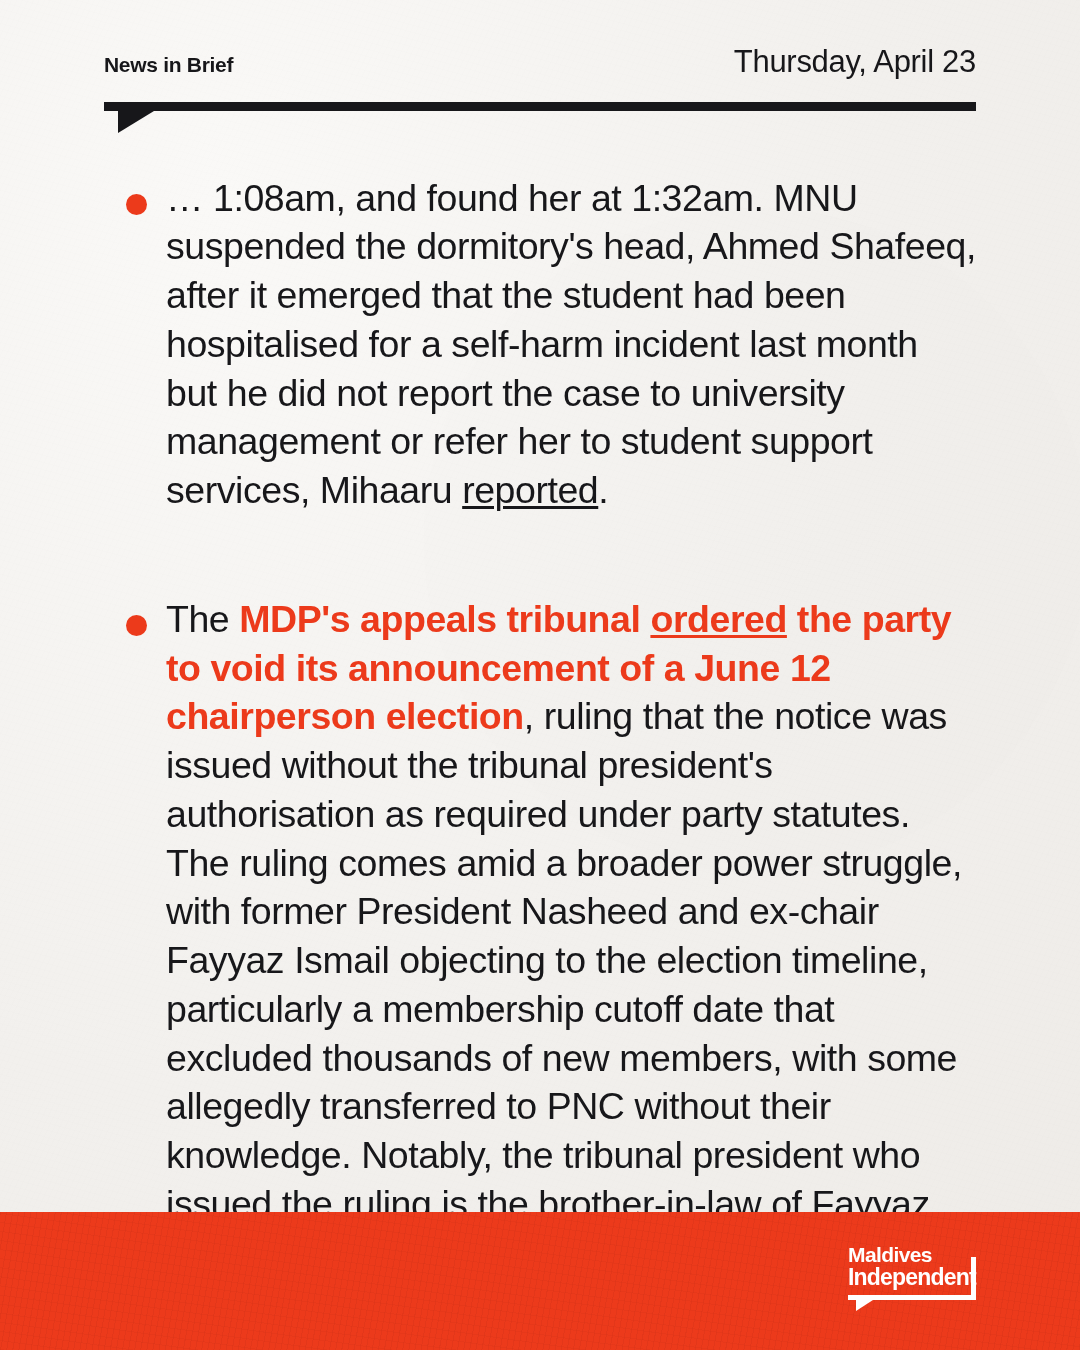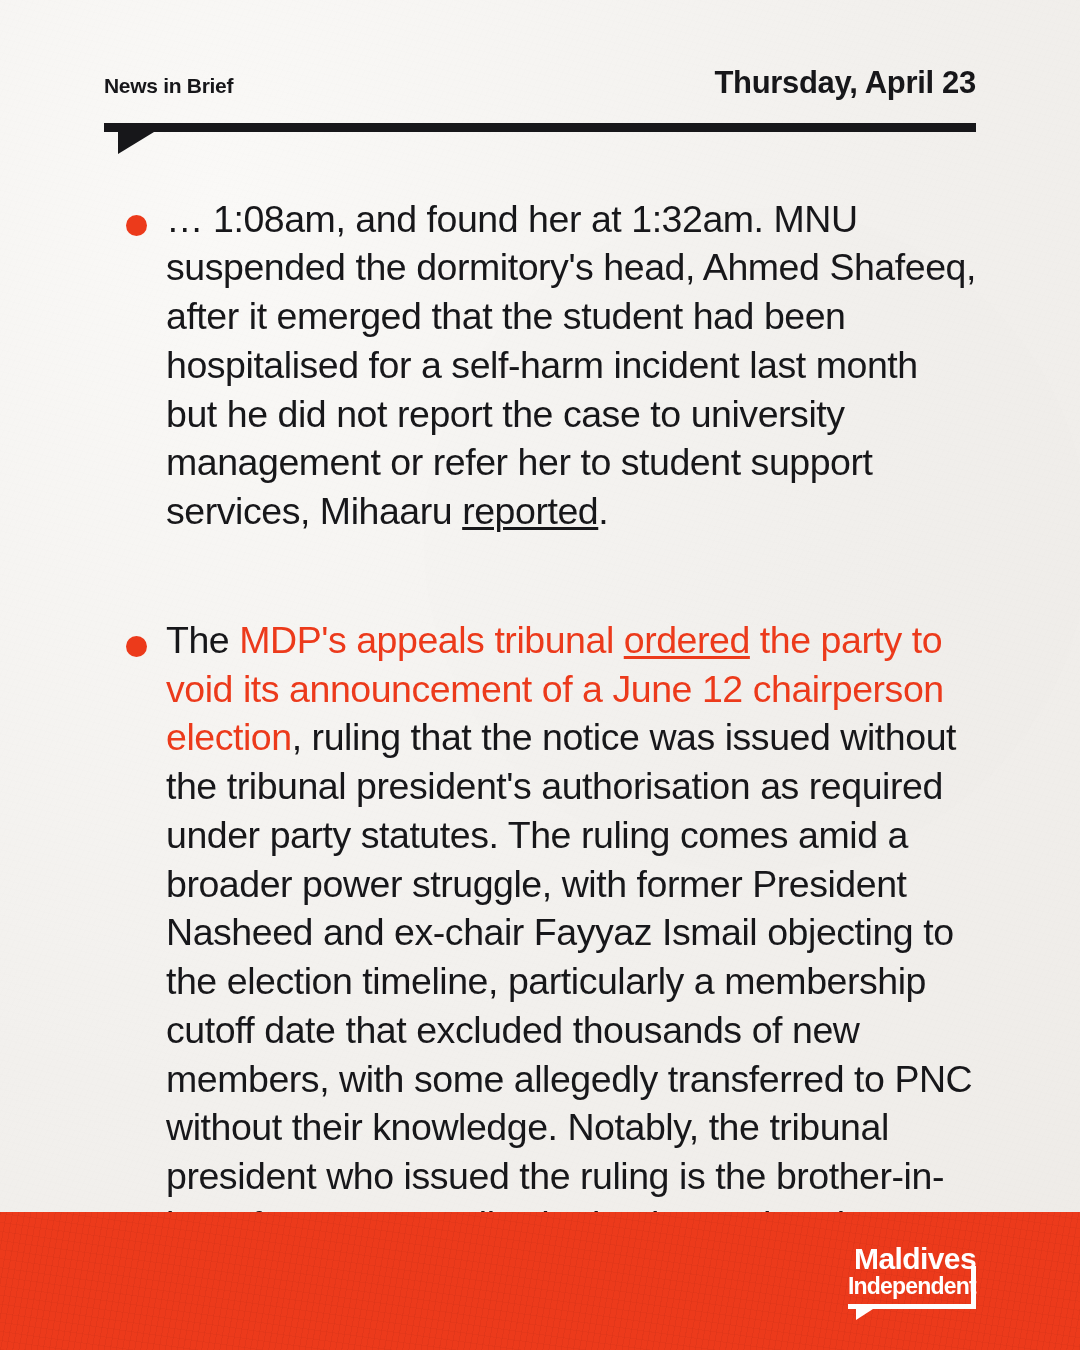--- a/index.html
+++ b/index.html
@@ -47,24 +47,23 @@
     justify-content: space-between;
   }
   .kicker {
     font-size: 21px;
     font-weight: bold;
     letter-spacing: -0.3px;
     color: #17171a;
   }
   .dateline {
     font-size: 31px;
-    font-weight: bold;
+    font-weight: normal;
     letter-spacing: -0.3px;
     color: #17171a;
-    margin-top: 21px;
   }
 
   .rule-wrap {
     position: relative;
     margin-top: 22px;
     height: 34px;
   }
   .rule {
     position: absolute;
     left: 0;
@@ -103,21 +102,21 @@
   }
   .story-text {
     font-size: 37.5px;
     line-height: 1.30;
     color: #17171a;
     letter-spacing: -0.45px;
     font-weight: 400;
   }
   .story-text .hl {
     color: #ec3a1b;
-    font-weight: normal;
+    font-weight: bold;
   }
   .story-text .u {
     text-decoration: underline;
     text-underline-offset: 3px;
     text-decoration-thickness: 2.5px;
   }
 
   footer.brandbar {
     position: absolute;
     left: 0;
@@ -136,25 +135,24 @@
   }
   .logo {
     position: absolute;
     right: 104px;
     top: 32px;
     width: 128px;
     color: #ffffff;
     text-align: left;
   }
   .logo-line1 {
-    font-size: 30px;
+    font-size: 21px;
     font-weight: bold;
     letter-spacing: -0.6px;
     line-height: 1.0;
-    text-align: right;
   }
   .logo-line2 {
     font-size: 23px;
     font-weight: bold;
     letter-spacing: -0.8px;
     line-height: 1.05;
   }
   .logo-rule-wrap {
     position: relative;
     margin-top: 6px;

